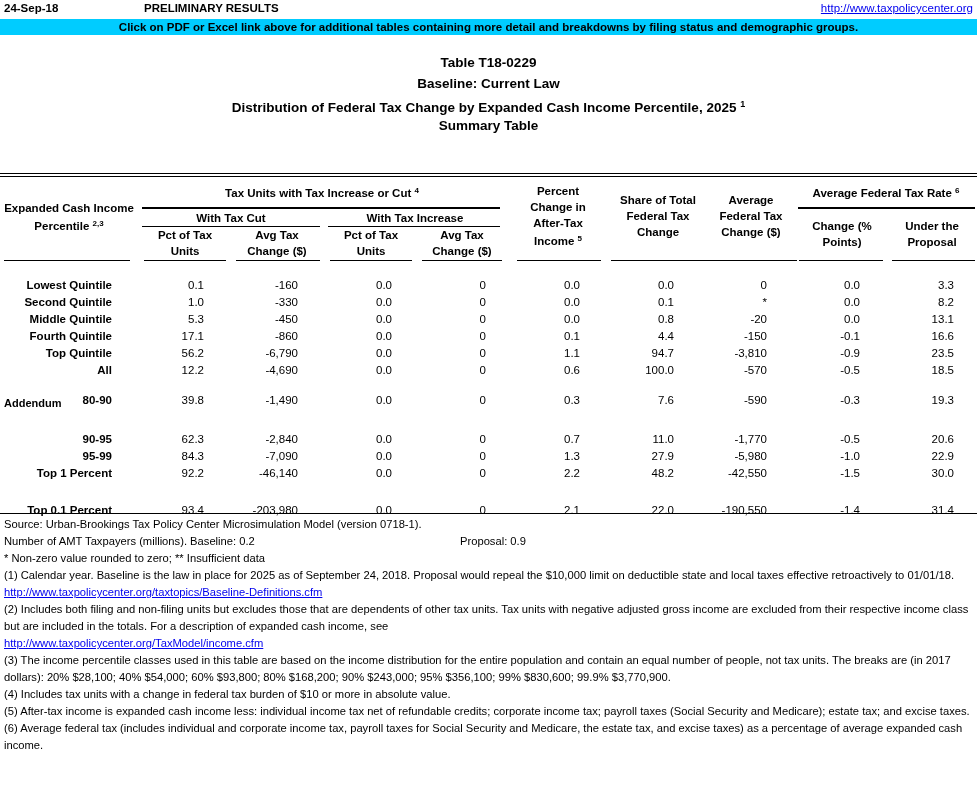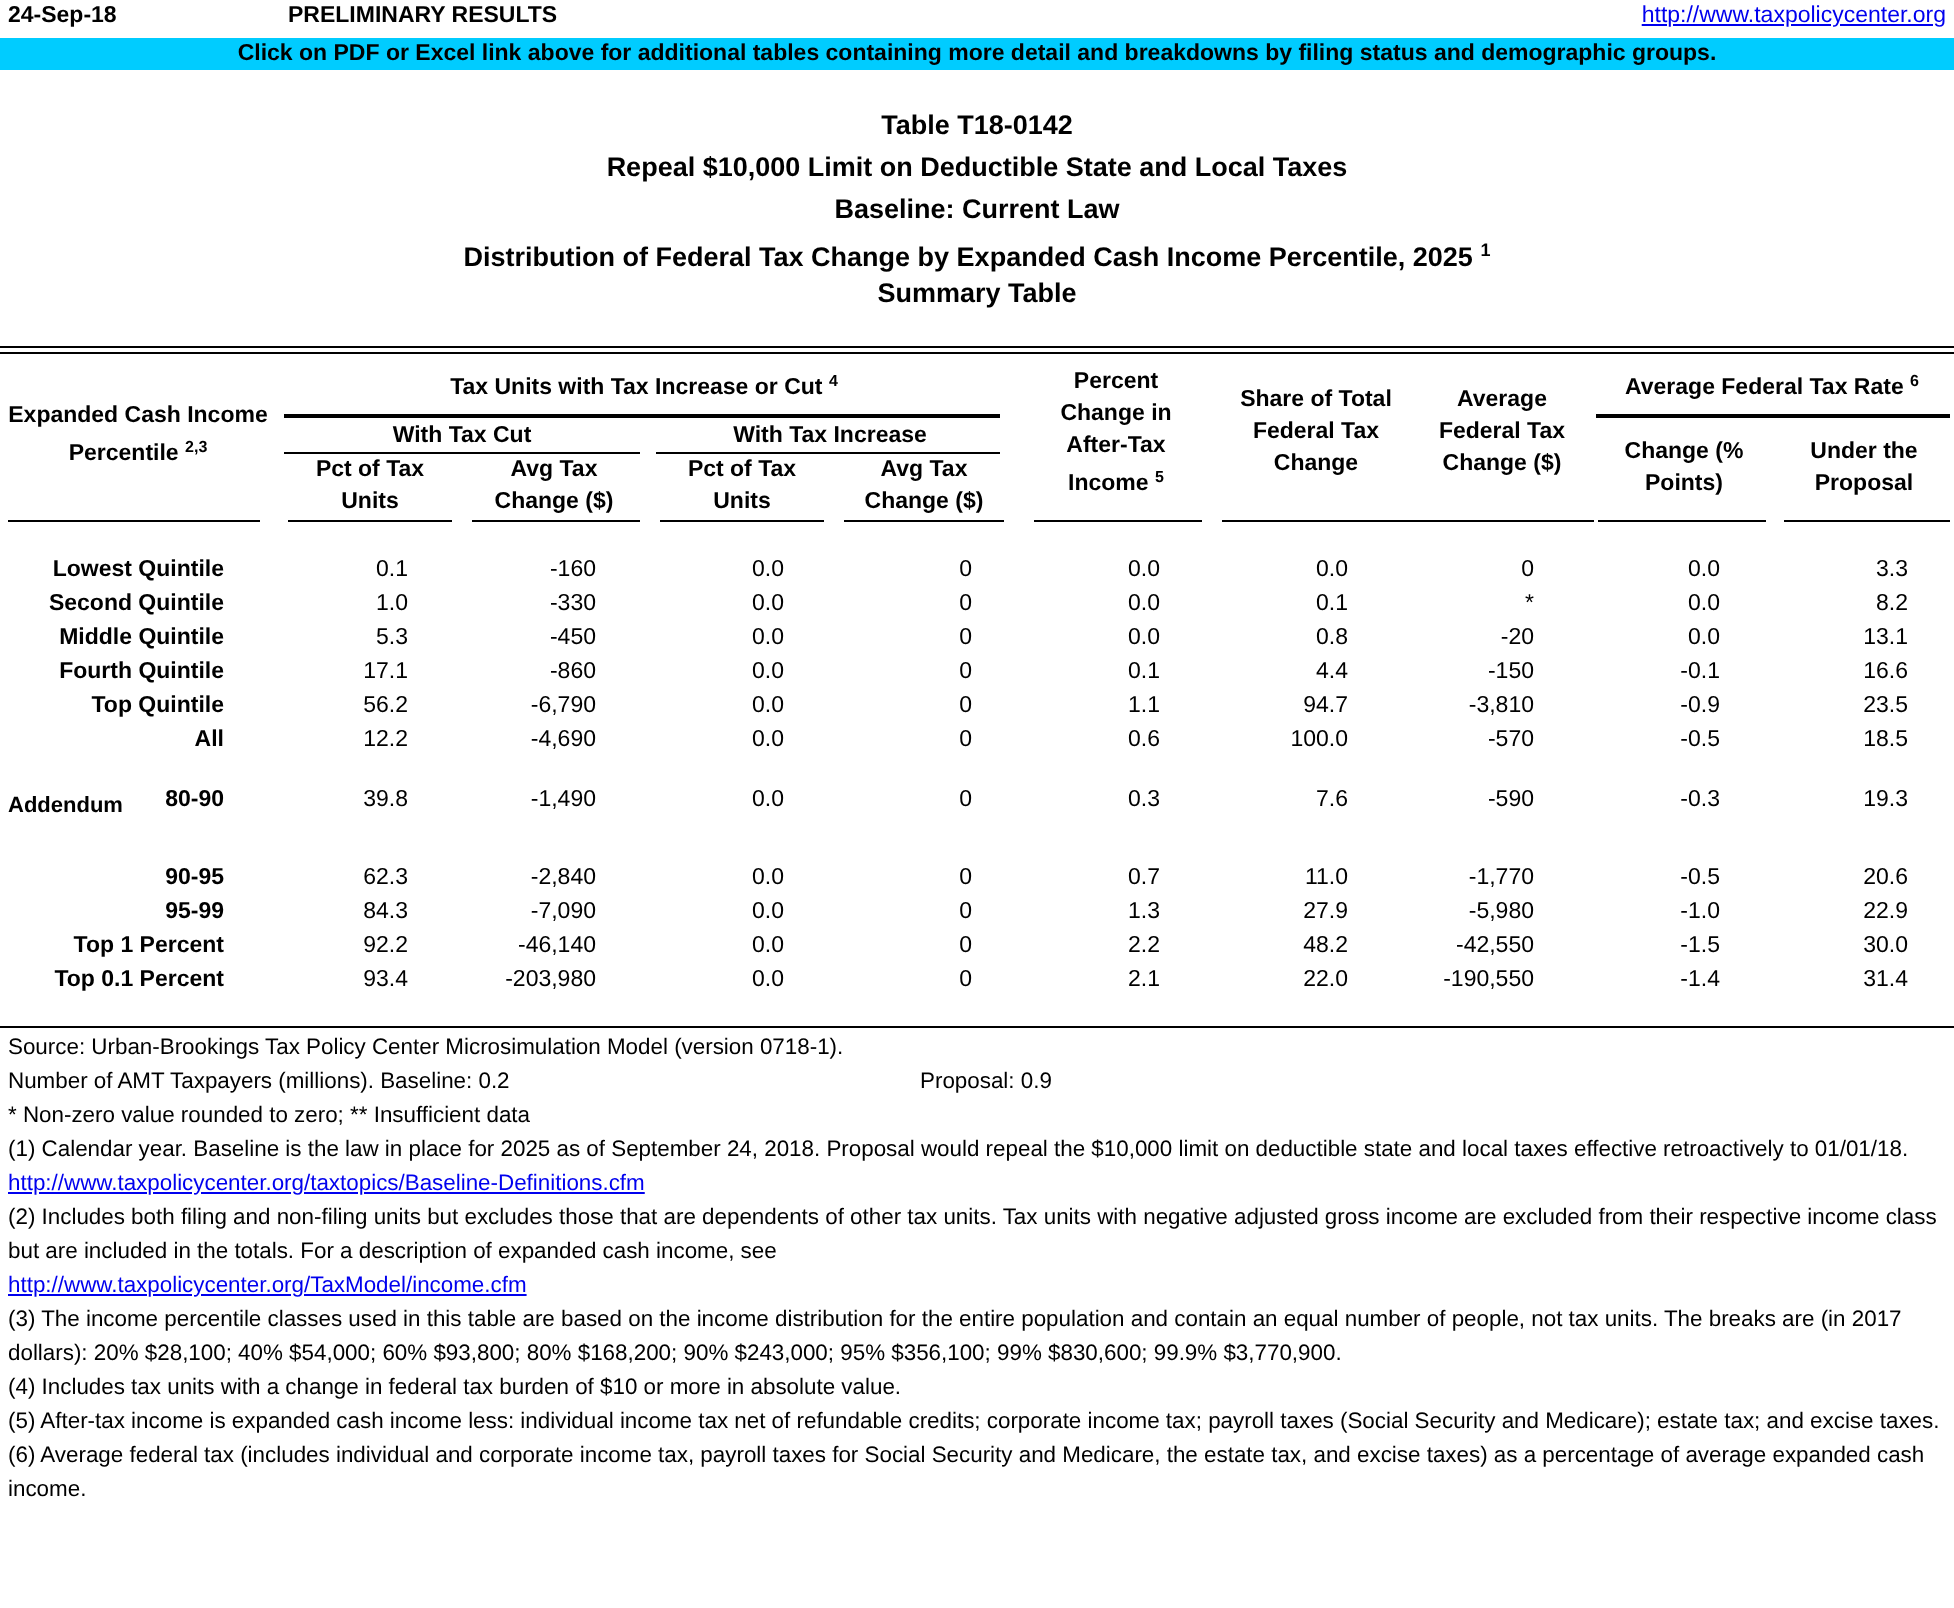--- a/index.html
+++ b/index.html
@@ -43,22 +43,21 @@
 <body>
 
 <div class="topbar">
   <span class="date">24-Sep-18</span>
   <span class="prelim">PRELIMINARY RESULTS</span>
   <a class="link">http://www.taxpolicycenter.org</a>
 </div>
 <div class="banner">Click on PDF or Excel link above for additional tables containing more detail and breakdowns by filing status and demographic groups.</div>
 
 <div class="titles">
-  <div>Table T18-0142</div>
-  <div>Repeal $10,000 Limit on Deductible State and Local Taxes</div>
+  <div>Table T18-0229</div>
   <div>Baseline: Current Law</div>
   <div><span>Distribution of Federal Tax Change by Expanded Cash Income Percentile, 2025</span> <sup>1</sup></div>
   <div>Summary Table</div>
 </div>
 
 <div class="dbl-rule"></div>
 
 <div class="hdr" style="left:0;width:138px;top:200px;">
   <div>Expanded Cash Income</div>
   <div><span>Percentile</span> <sup>2,3</sup></div>
@@ -251,21 +250,21 @@
     <span class="c" style="left:150px;width:54px;">92.2</span>
     <span class="c" style="left:230px;width:68px;">-46,140</span>
     <span class="c" style="left:340px;width:52px;">0.0</span>
     <span class="c" style="left:420px;width:66px;">0</span>
     <span class="c" style="left:520px;width:60px;">2.2</span>
     <span class="c" style="left:610px;width:64px;">48.2</span>
     <span class="c" style="left:700px;width:67px;">-42,550</span>
     <span class="c" style="left:800px;width:60px;">-1.5</span>
     <span class="c" style="left:890px;width:64px;">30.0</span>
   </div>
-  <div class="row" style="top:482px;padding-left:16px;">
+  <div class="row" style="top:502px;padding-left:16px;">
     <span class="lbl">Top 0.1 Percent</span>
     <span class="c" style="left:150px;width:54px;">93.4</span>
     <span class="c" style="left:230px;width:68px;">-203,980</span>
     <span class="c" style="left:340px;width:52px;">0.0</span>
     <span class="c" style="left:420px;width:66px;">0</span>
     <span class="c" style="left:520px;width:60px;">2.1</span>
     <span class="c" style="left:610px;width:64px;">22.0</span>
     <span class="c" style="left:700px;width:67px;">-190,550</span>
     <span class="c" style="left:800px;width:60px;">-1.4</span>
     <span class="c" style="left:890px;width:64px;">31.4</span>

